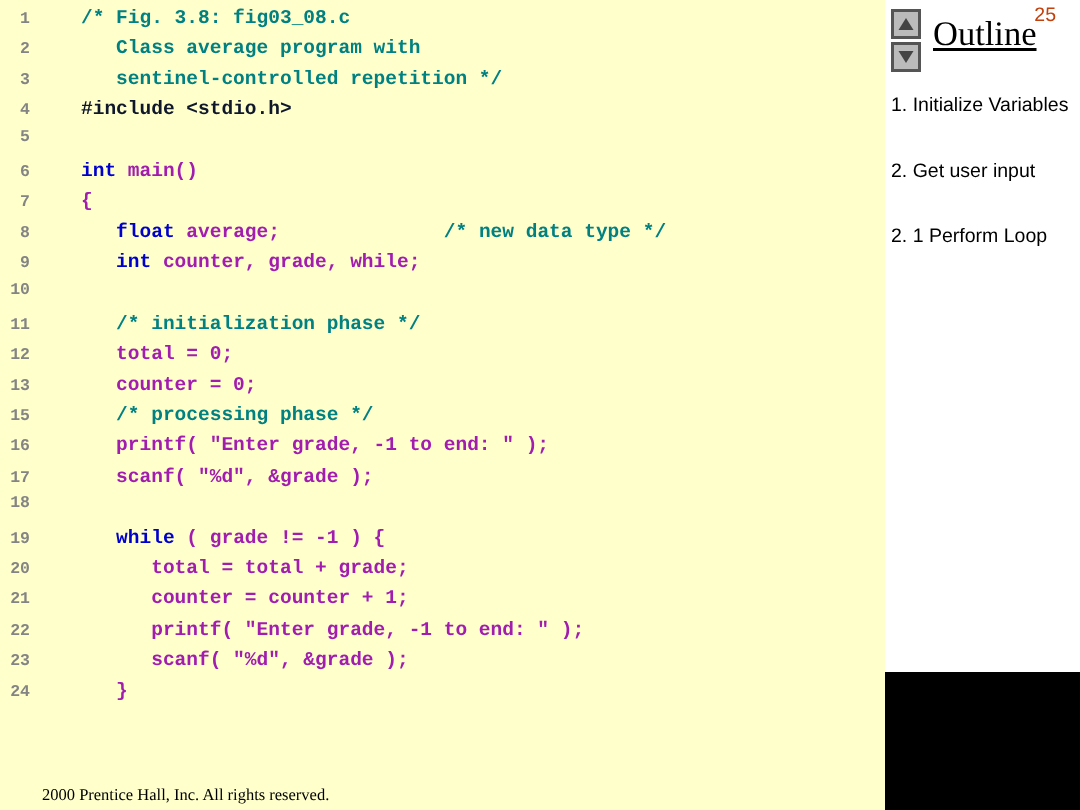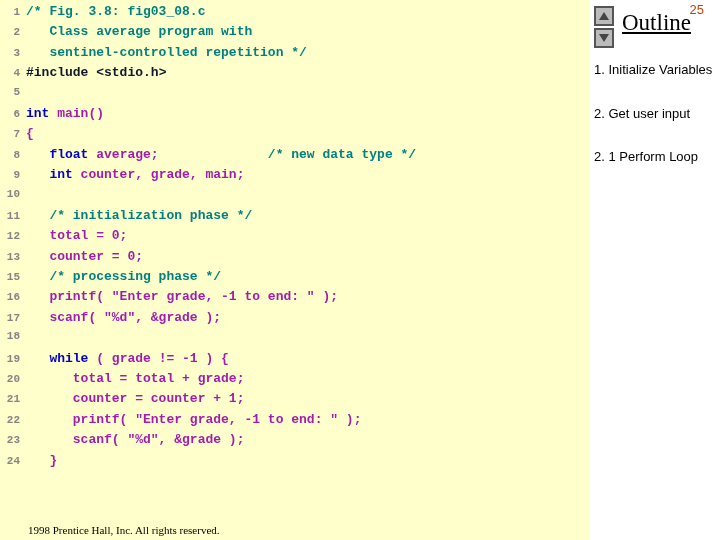--- a/index.html
+++ b/index.html
@@ -1,22 +1,22 @@
 <!DOCTYPE html>
 <html><head>
 <meta charset="utf-8">
 <style>
   * { margin: 0; padding: 0; box-sizing: border-box; }
   body { width: 720px; height: 540px; background: #000; font-family: Arial, sans-serif; overflow: hidden; }
   .slide { width: 720px; height: 540px; position: relative; display: flex; }
   .code-panel { width: 590px; height: 540px; background: #ffffcc; padding: 4px 0 0 0; }
-  .right-panel { width: 130px; height: 540px; background: #fff; padding: 6px 4px; position: relative; }
+  .right-panel { width: 130px; height: 448px; background: #fff; padding: 6px 4px; position: relative; }
   .code-row { display: flex; align-items: baseline; height: 20.4px; }
   .lineno { width: 26px; text-align: right; font: bold 11px "Courier New", monospace; color: #848484; padding-right: 6px; flex-shrink: 0; }
-  .code { font: bold 13px "Courier New", monospace; white-space: pre; }
+  .code { font: bold 13px "Courier New", monospace; white-space: pre; margin-left: 28px; }
   .cmt { color: #008080; }
   .pp  { color: #0f172a; }
   .kw  { color: #0000cc; }
   .pl  { color: #a21caf; }
   .copyright { position: absolute; left: 28px; bottom: 4px; font: 11px "Times New Roman", serif; color: #000; }
   .nav { display: flex; flex-direction: column; gap: 2px; position: absolute; top: 6px; left: 4px; }
   .nav-btn { width: 20px; height: 20px; border: 2px solid #555; background: #bbb; display: flex; align-items: center; justify-content: center; cursor: pointer; }
   .tri-up { width: 0; height: 0; border-left: 5px solid transparent; border-right: 5px solid transparent; border-bottom: 8px solid #444; }
   .tri-dn { width: 0; height: 0; border-left: 5px solid transparent; border-right: 5px solid transparent; border-top: 8px solid #444; }
   .outline-title { position: absolute; top: 10px; left: 32px; font: 23px "Times New Roman", serif; text-decoration: underline; color: #000; }
@@ -57,21 +57,21 @@
         <div class="code-row">
           <span class="lineno">7</span>
           <span class="code"><span class="pl">{</span></span>
         </div>
         <div class="code-row">
           <span class="lineno">8</span>
           <span class="code"><span class="pl">   </span><span class="kw">float</span><span class="pl"> average;              </span><span class="cmt">/* new data type */</span></span>
         </div>
         <div class="code-row">
           <span class="lineno">9</span>
-          <span class="code"><span class="pl">   </span><span class="kw">int</span><span class="pl"> counter, grade, main;</span></span>
+          <span class="code"><span class="pl">   </span><span class="kw">int</span><span class="pl"> counter, grade, while;</span></span>
         </div>
         <div class="code-row">
           <span class="lineno">10</span>
           <span class="code"></span>
         </div>
         <div class="code-row">
           <span class="lineno">11</span>
           <span class="code"><span class="pl">   </span><span class="cmt">/* initialization phase */</span></span>
         </div>
         <div class="code-row">
@@ -116,21 +116,21 @@
         </div>
         <div class="code-row">
           <span class="lineno">23</span>
           <span class="code"><span class="pl">      scanf( "%d", &amp;grade );</span></span>
         </div>
         <div class="code-row">
           <span class="lineno">24</span>
           <span class="code"><span class="pl">   } </span></span>
         </div>
       </div>
-    <div class="copyright">  1998 Prentice Hall, Inc.  All rights reserved.</div>
+    <div class="copyright">  2000 Prentice Hall, Inc.  All rights reserved.</div>
   </div>
   <div class="right-panel">
     <div class="nav">
       <div class="nav-btn">
           <div class="tri-up"></div>
         </div>
       <div class="nav-btn">
           <div class="tri-dn"></div>
         </div>
     </div>

